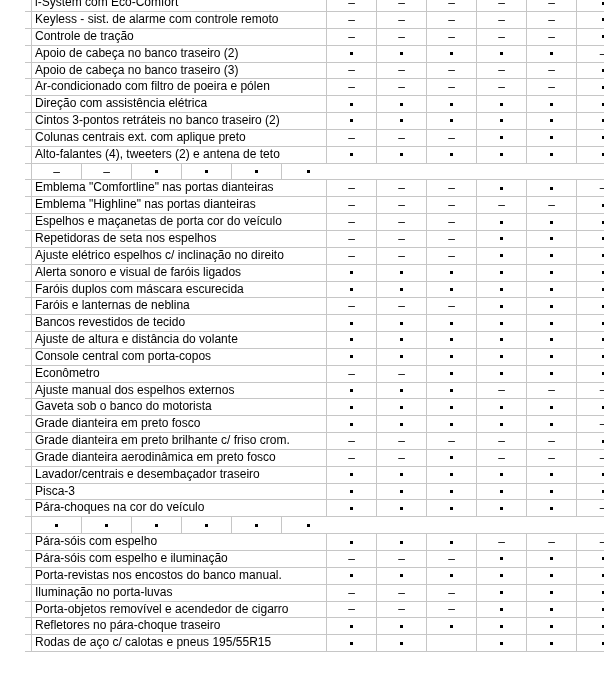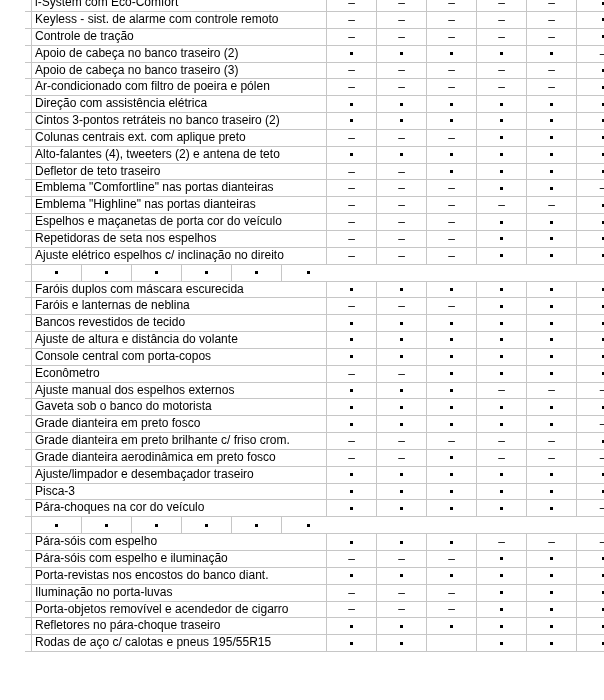--- a/index.html
+++ b/index.html
@@ -287,21 +287,20 @@
     <div class="cell c-sym">
           <span class="sq"></span>
         </div>
     <div class="cell c-sym last">
           <span class="sq"></span>
         </div>
   </div>
 
   <div class="row">
     <div class="cell c-sliver"></div>
-    <div class="cell c-feature">Defletor de teto traseiro</div>
     <div class="cell c-sym">
           <span class="dash">–</span>
         </div>
     <div class="cell c-sym">
           <span class="dash">–</span>
         </div>
     <div class="cell c-sym">
           <span class="sq"></span>
         </div>
     <div class="cell c-sym">
@@ -425,20 +424,21 @@
     <div class="cell c-sym">
           <span class="sq"></span>
         </div>
     <div class="cell c-sym last">
           <span class="sq"></span>
         </div>
   </div>
 
   <div class="row">
     <div class="cell c-sliver"></div>
+    <div class="cell c-feature">Alerta sonoro e visual de faróis ligados</div>
     <div class="cell c-sym">
           <span class="sq"></span>
         </div>
     <div class="cell c-sym">
           <span class="sq"></span>
         </div>
     <div class="cell c-sym">
           <span class="sq"></span>
         </div>
     <div class="cell c-sym">
@@ -702,21 +702,21 @@
           <span class="dash">–</span>
         </div>
     <div class="cell c-sym last">
           <span class="dash">–</span>
         </div>
   </div>
 
 
   <div class="row">
     <div class="cell c-sliver"></div>
-    <div class="cell c-feature">Ajuste/limpador e desembaçador traseiro</div>
+    <div class="cell c-feature">Lavador/centrais e desembaçador traseiro</div>
     <div class="cell c-sym">
           <span class="sq"></span>
         </div>
     <div class="cell c-sym">
           <span class="sq"></span>
         </div>
     <div class="cell c-sym">
           <span class="sq"></span>
         </div>
     <div class="cell c-sym">
@@ -840,21 +840,21 @@
     <div class="cell c-sym">
           <span class="sq"></span>
         </div>
     <div class="cell c-sym last">
           <span class="sq"></span>
         </div>
   </div>
 
   <div class="row">
     <div class="cell c-sliver"></div>
-    <div class="cell c-feature">Porta-revistas nos encostos do banco diant.</div>
+    <div class="cell c-feature">Porta-revistas nos encostos do banco manual.</div>
     <div class="cell c-sym">
           <span class="sq"></span>
         </div>
     <div class="cell c-sym">
           <span class="sq"></span>
         </div>
     <div class="cell c-sym">
           <span class="sq"></span>
         </div>
     <div class="cell c-sym">

